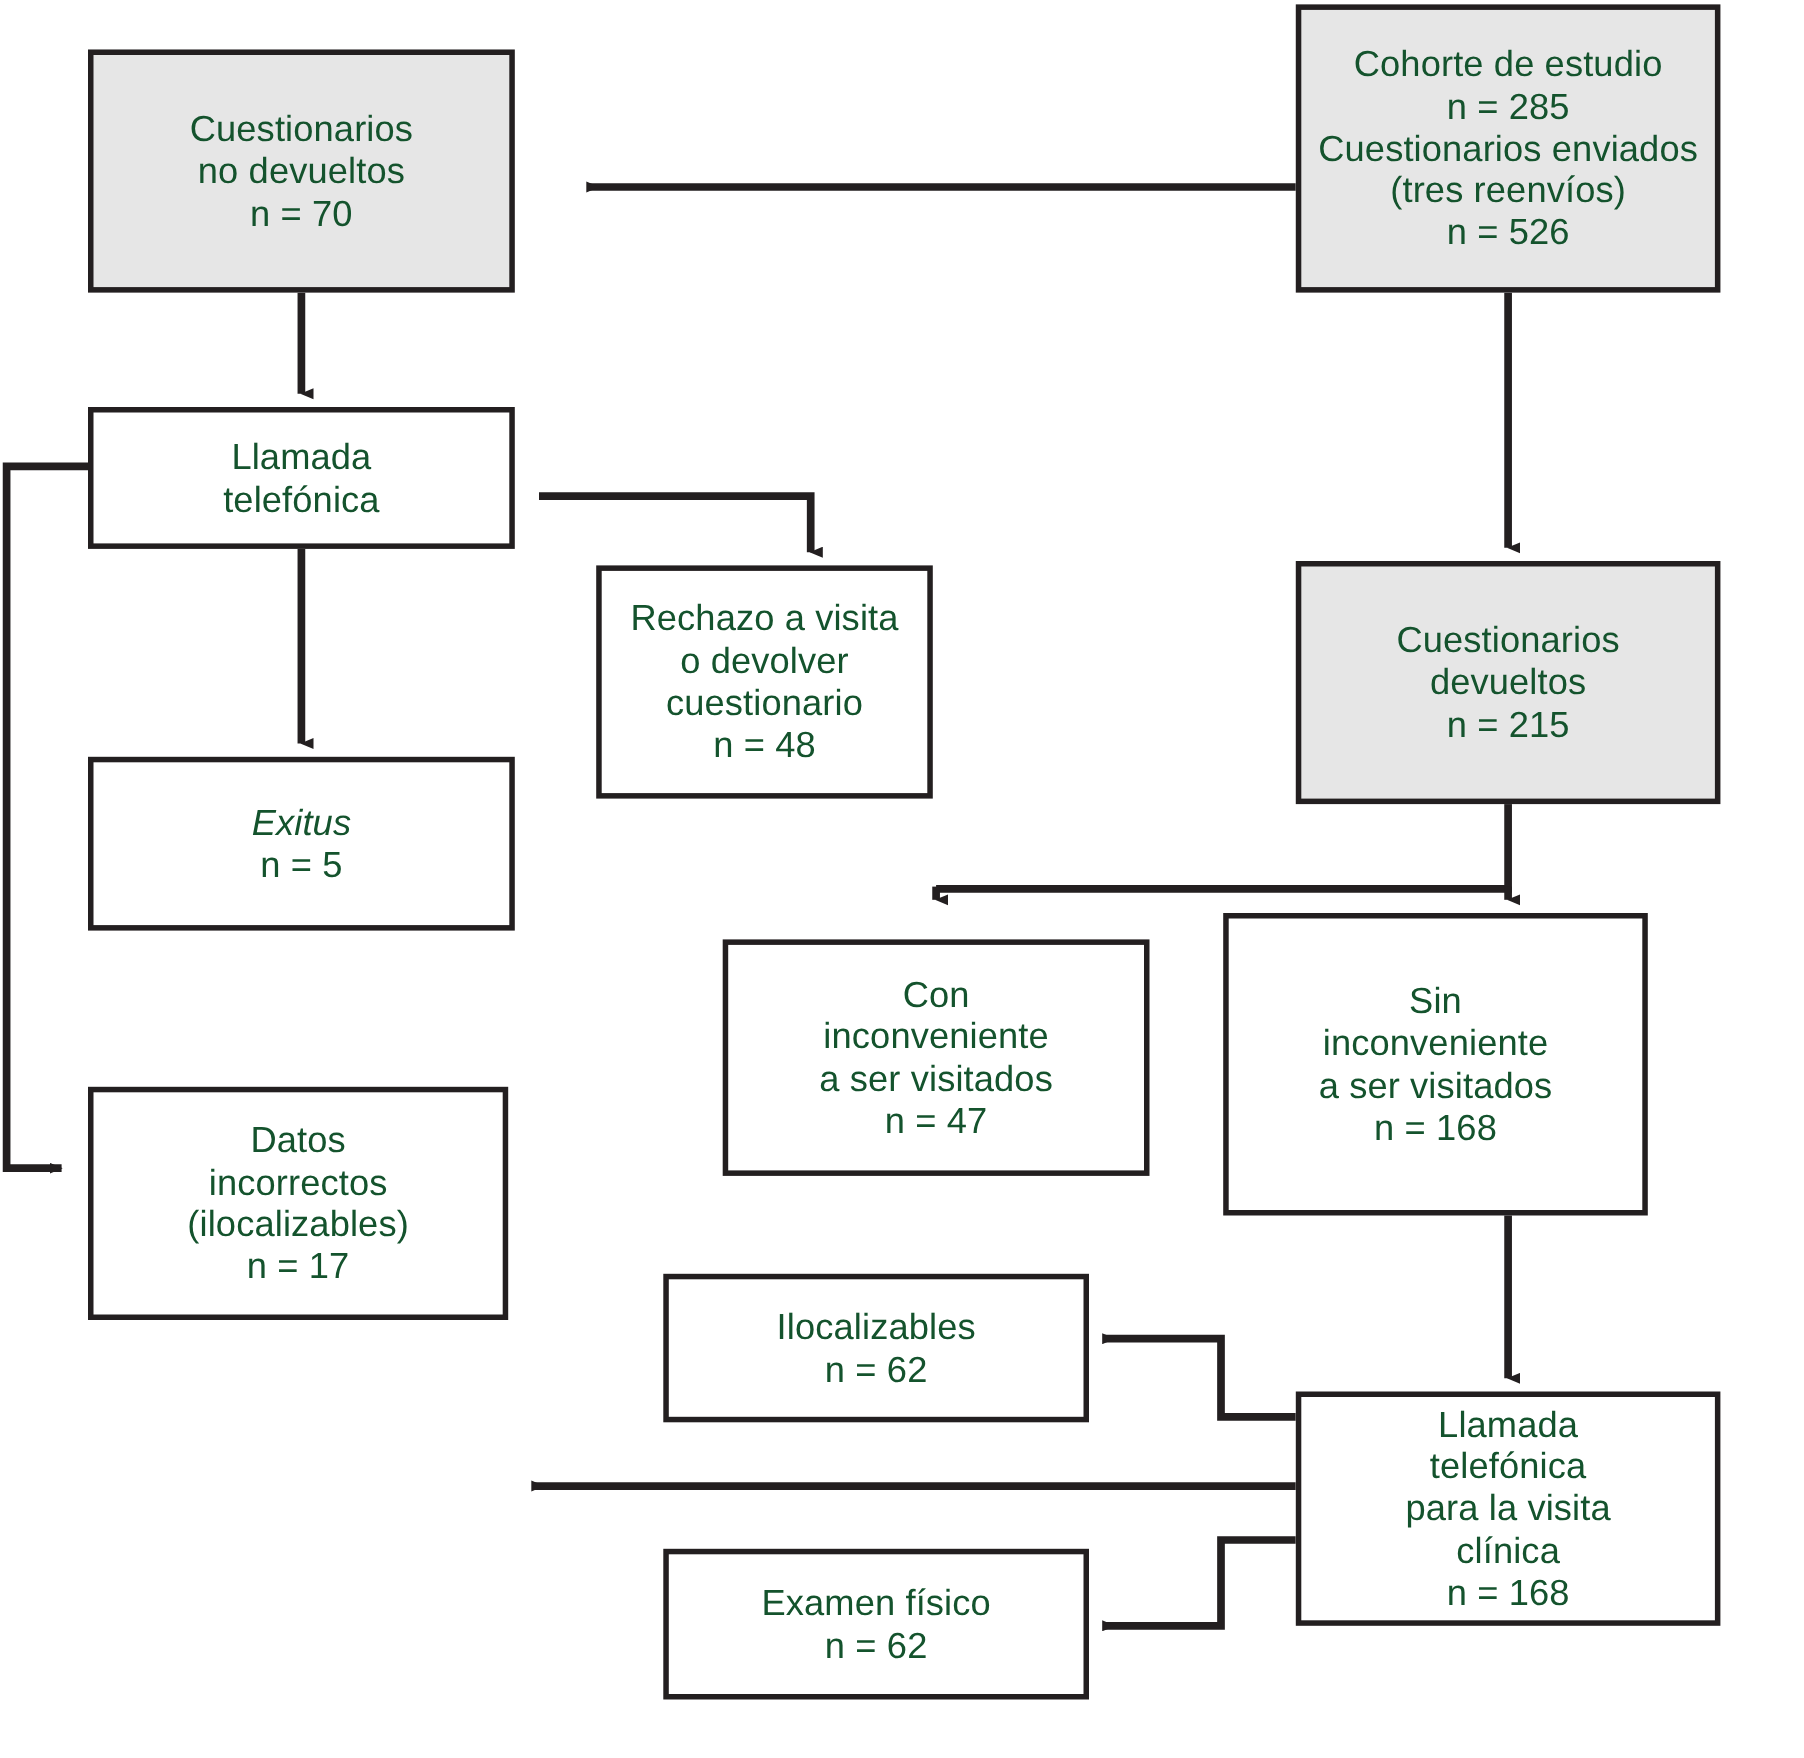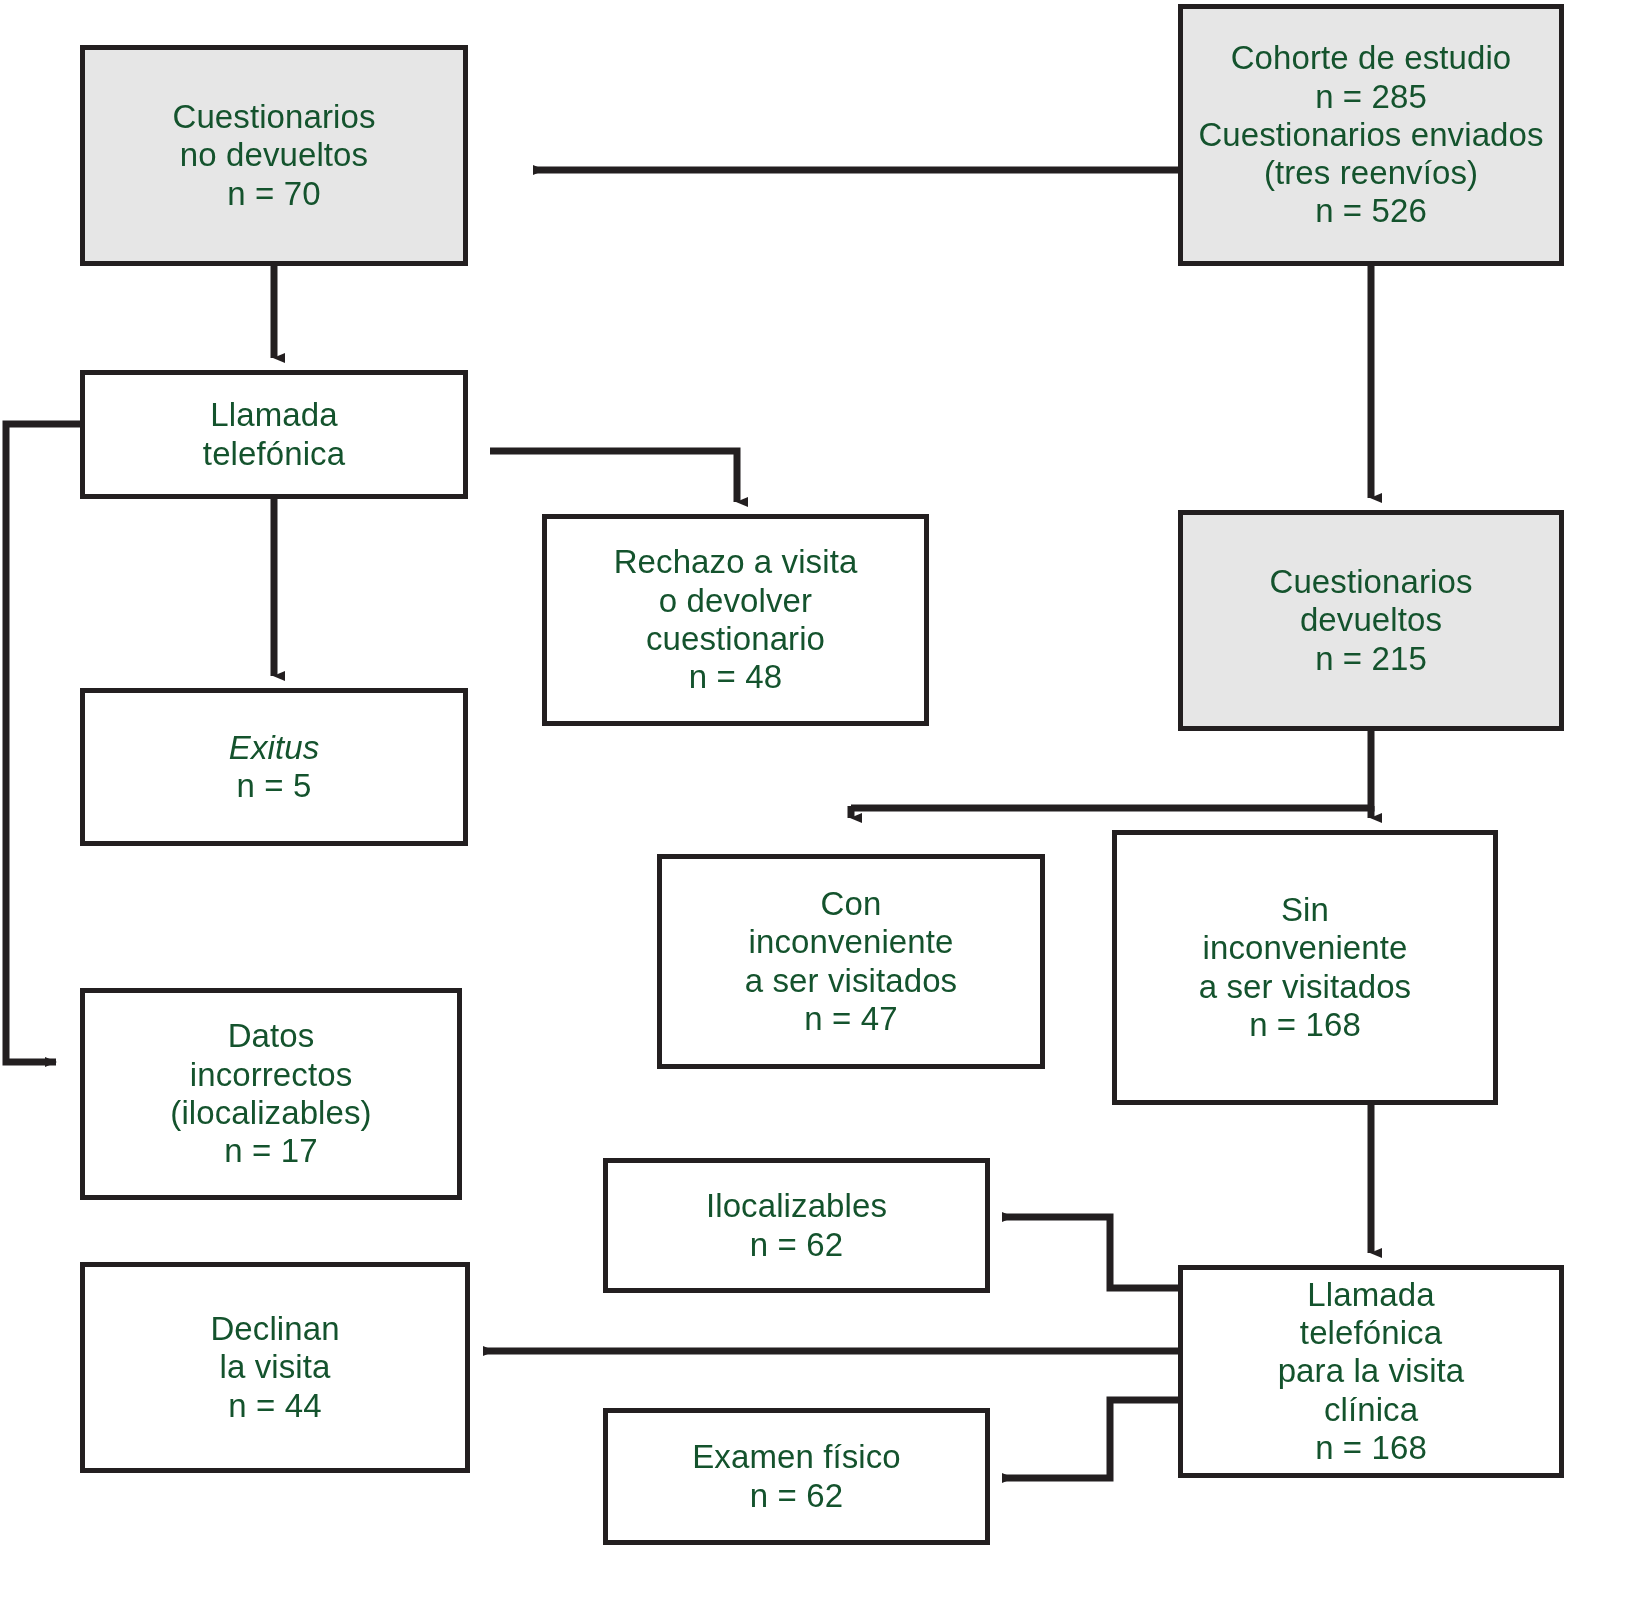--- a/index.html
+++ b/index.html
@@ -130,21 +130,21 @@
 Cuestionarios enviados
 (tres reenvíos)
 n = 526</div>
   </div>
 
   <div class="node" style="left:80px; top:370px; width:388px; height:129px;">
     <div class="label">Llamada
 telefónica</div>
   </div>
 
-  <div class="node" style="left:542px; top:514px; width:387px; height:212px;">
+  <div class="node" style="left:542px; top:514px; width:306px; height:212px;">
     <div class="label">Rechazo a visita
 o devolver
 cuestionario
 n = 48</div>
   </div>
 
   <div class="node shaded" style="left:1178px; top:510px; width:386px; height:221px;">
     <div class="label">Cuestionarios
 devueltos
 n = 215</div>
@@ -173,25 +173,20 @@
 incorrectos
 (ilocalizables)
 n = 17</div>
   </div>
 
   <div class="node" style="left:603px; top:1148px; width:387px; height:135px;margin-top:10px;">
     <div class="label">Ilocalizables
 n = 62</div>
   </div>
 
-  <div class="node" style="left:80px; top:1262px; width:390px; height:211px;">
-    <div class="label">Declinan
-la visita
-n = 44</div>
-  </div>
 
   <div class="node" style="left:1178px; top:1265px; width:386px; height:213px;">
     <div class="label">Llamada
 telefónica
 para la visita
 clínica
 n = 168</div>
   </div>
 
   <div class="node" style="left:603px; top:1408px; width:387px; height:137px;">

